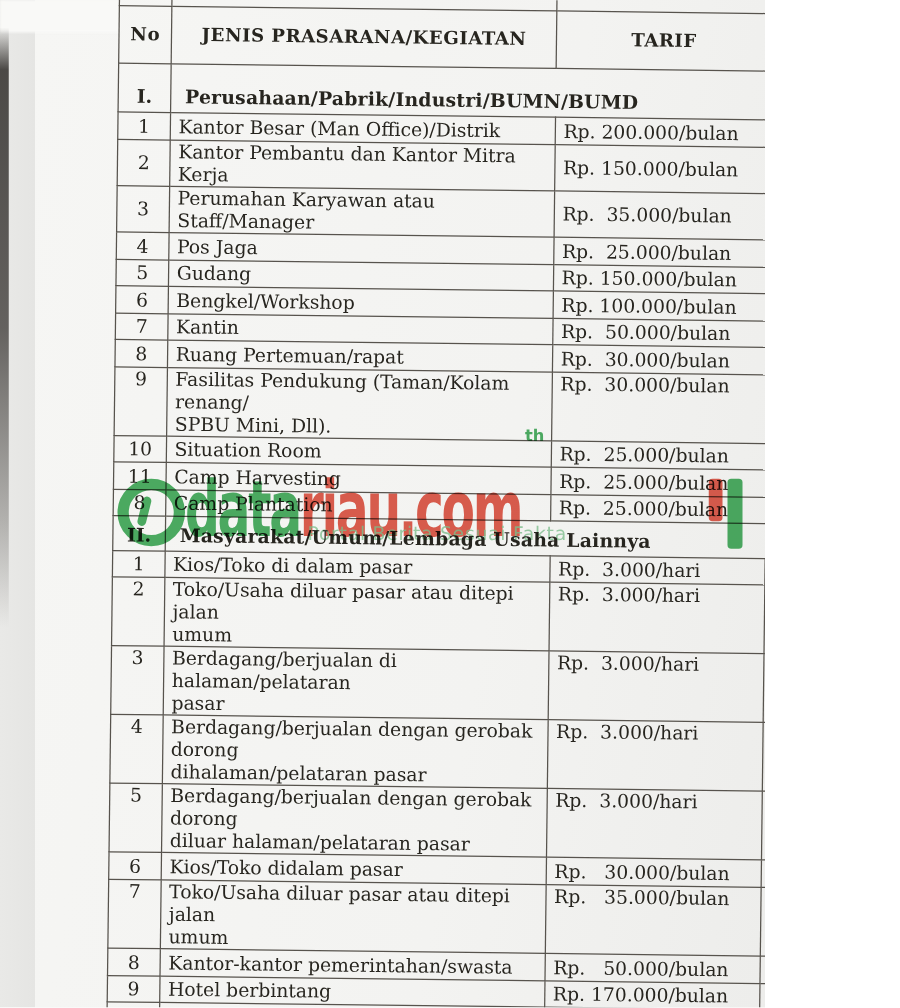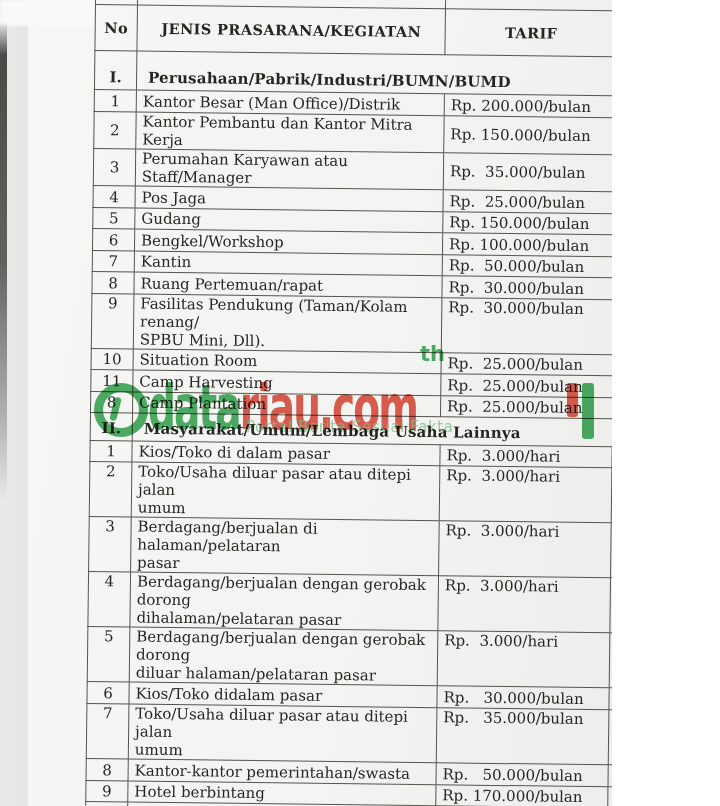--- a/index.html
+++ b/index.html
@@ -79,21 +79,21 @@
   .wm-text{
     display:inline-block;transform:scaleX(0.63);transform-origin:left bottom;
     font-weight:bold;font-size:62px;letter-spacing:-3px;line-height:0.82;
     white-space:nowrap;
   }
   .wm-green{color:#2fa24a;}
   .wm-red{color:#dc4331;}
   .wm-bar-red{flex:0 0 11px;width:11px;height:34px;background:#dc4331;border-radius:3px;margin-left:-8px;margin-bottom:2px;}
   .wm-bar-green{flex:0 0 12px;width:12px;height:56px;background:#2fa24a;border-radius:3px;margin-left:4px;}
   .wm-th{
-    position:absolute;left:326px;top:-4px;color:#2fa24a;font-weight:bold;font-size:21px;
+    position:absolute;left:326px;top:-4px;color:#2fa24a;font-weight:bold;font-size:13px;
   }
   .wm-tagline{
     position:absolute;left:152px;top:72px;font-size:15px;letter-spacing:0.6px;
     color:rgba(108,188,128,0.78);white-space:nowrap;text-align:center;
   }
 </style>
 </head>
 <body>
 
 <div class="stage">

